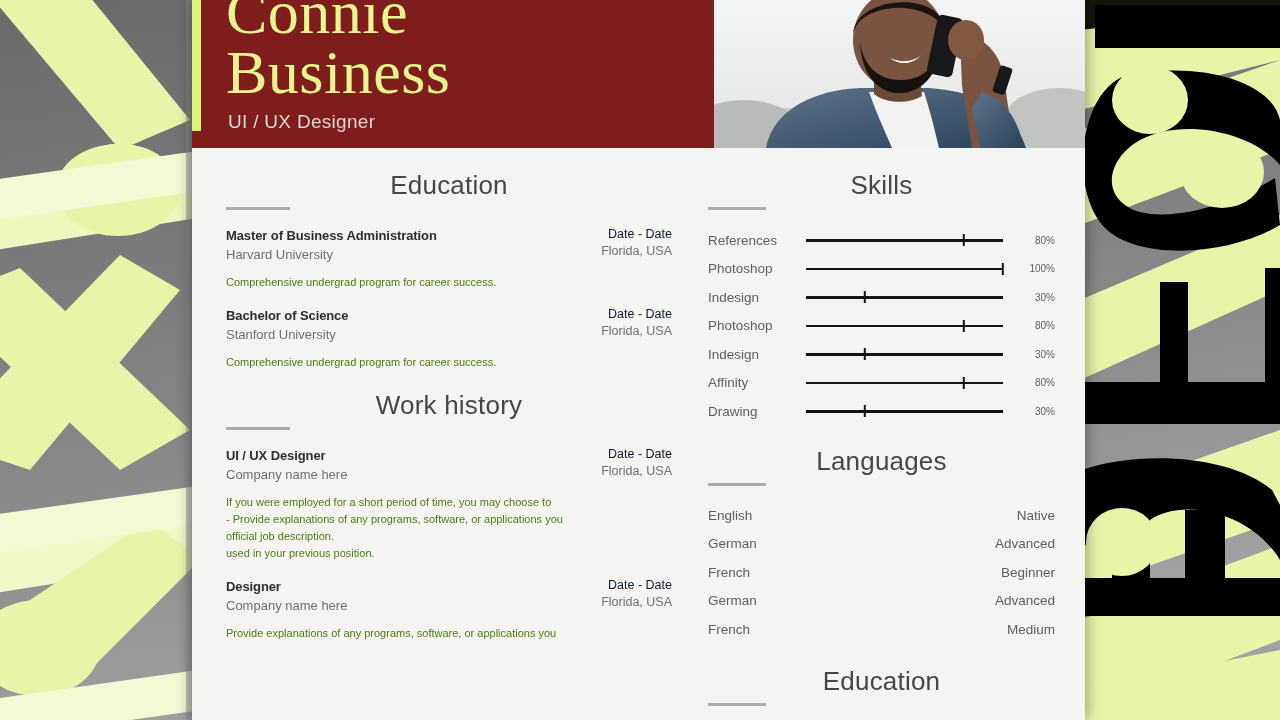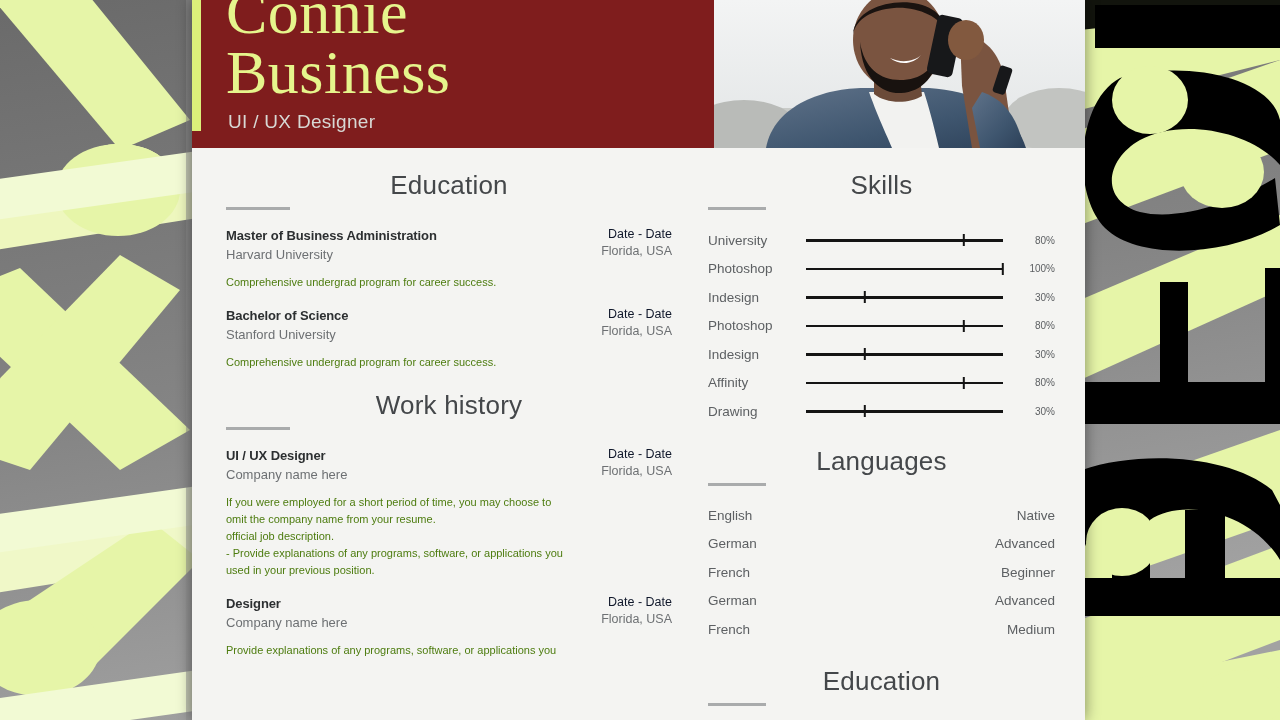--- a/index.html
+++ b/index.html
@@ -324,23 +324,22 @@
               <div class="e-role">UI / UX Designer</div>
               <div class="e-org">Company name here</div>
             </div>
             <div class="entry-right">
               <div class="e-date">Date - Date</div>
               <div class="e-loc">Florida, USA</div>
             </div>
           </div>
           <div class="entry-desc">
             <p>If you were employed for a short period of time, you may choose to</p>
-            <p>omit the company name from your resume.</p>
+            <p>- Provide explanations of any programs, software, or applications you</p>
             <p>official job description.</p>
-            <p>- Provide explanations of any programs, software, or applications you</p>
             <p>used in your previous position.</p>
           </div>
         </div>
 
         <div class="entry">
           <div class="entry-row">
             <div class="entry-left">
               <div class="e-role">Designer</div>
               <div class="e-org">Company name here</div>
             </div>
@@ -357,21 +356,21 @@
     </div>
 
     <div class="col-right">
 
       <div class="sec-block skills">
         <div class="sec-title">Skills</div>
         <div class="sec-rule short"></div>
 
         <div id="skills-list">
             <div class="skill">
-              <span class="skill-name">University</span>
+              <span class="skill-name">References</span>
               <span class="skill-track">
                 <span class="skill-line"></span>
                 <span class="skill-knob" style="left: 80%;"></span>
               </span>
               <span class="skill-val">80%</span>
             </div>
             <div class="skill">
               <span class="skill-name">Photoshop</span>
               <span class="skill-track">
                 <span class="skill-line"></span>

